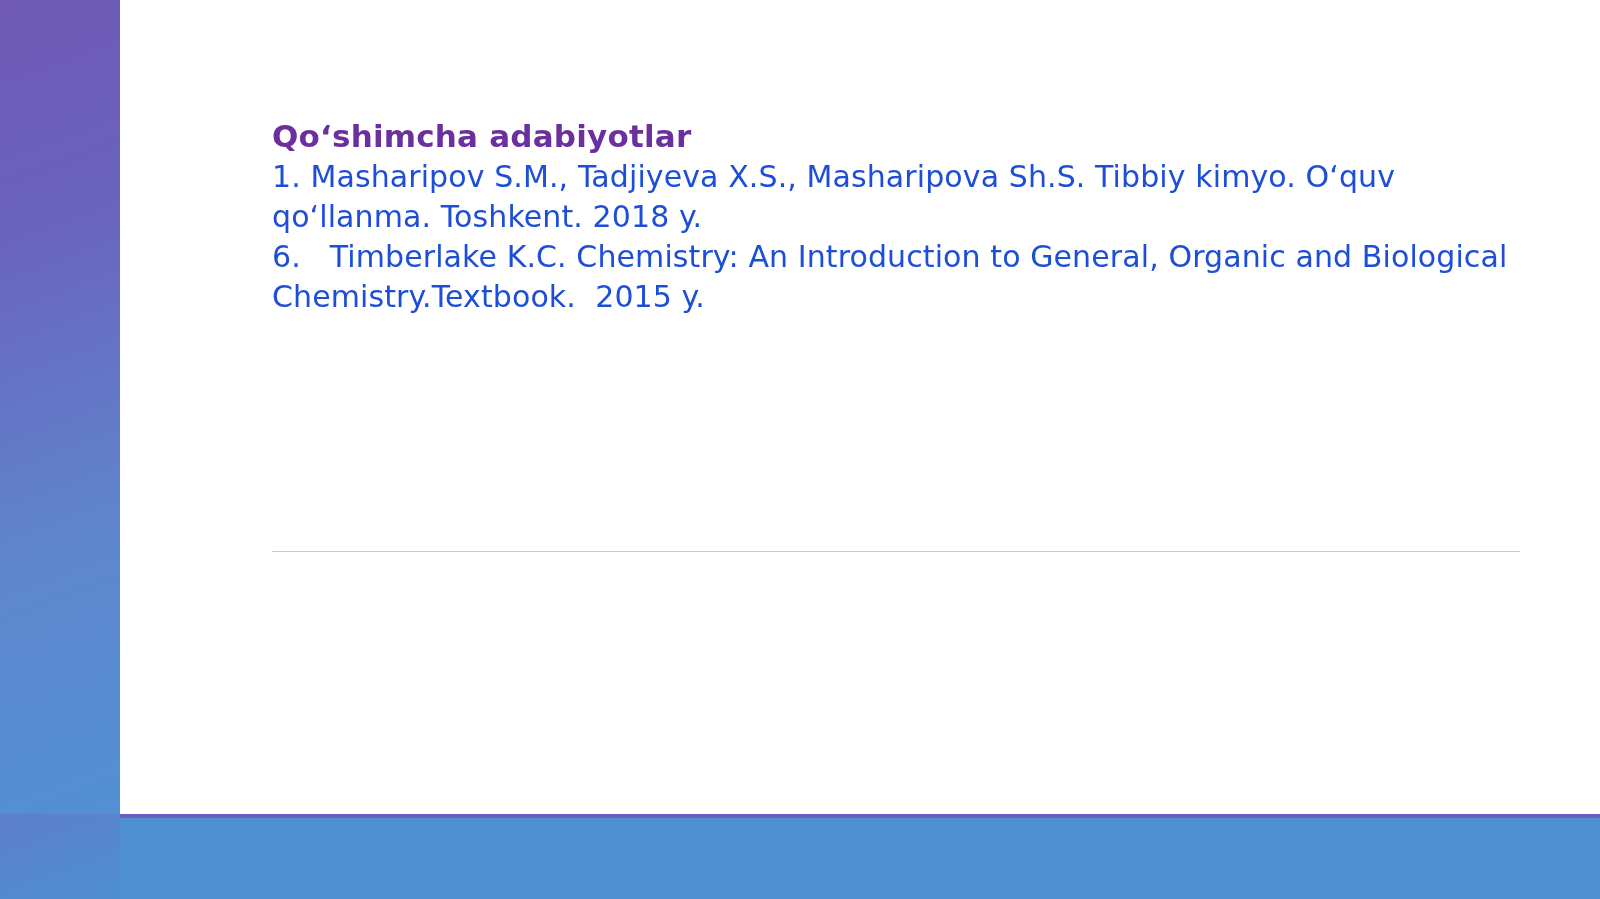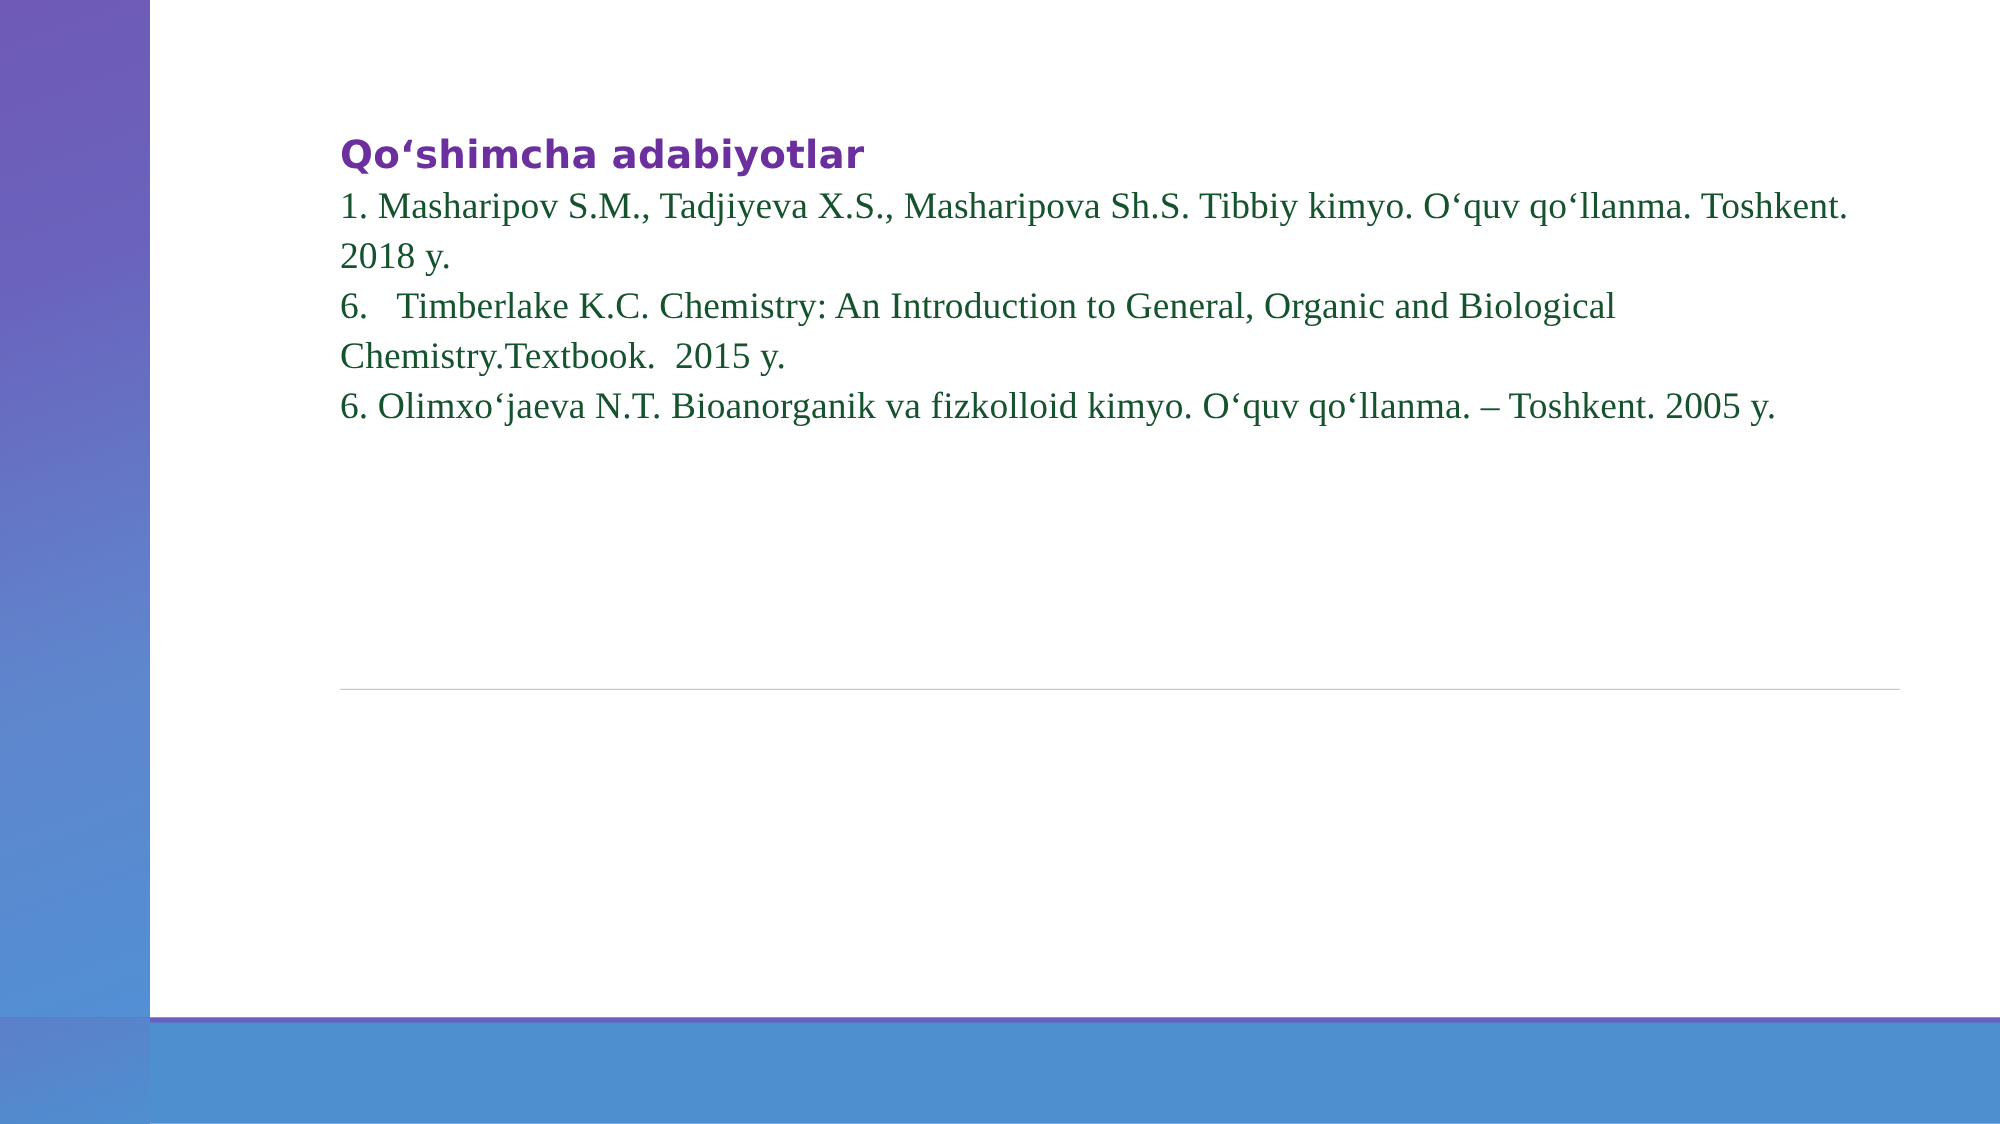--- a/index.html
+++ b/index.html
@@ -65,29 +65,28 @@
     left: 152px;
     top: 100px;
     width: 1260px;
   }
   .heading {
     color: #6b2f9e;
     font-weight: bold;
     font-size: 31px;
     line-height: 1.33;
     letter-spacing: 0.2px;
-    margin: 4px 0 0 0;
+    margin: 16px 0 0 0;
   }
   .body-line {
-    color: #14532d;
+    color: #1d4ed8;
     font-size: 30px;
     line-height: 1.33;
     letter-spacing: 0.1px;
     white-space: pre-wrap;
-    font-family: Liberation Serif, serif;
   }
   .rule {
     position: absolute;
     left: 152px;
     top: 551px;
     width: 1248px;
     height: 1px;
     background: #c9c9c9;
   }
 </style>
@@ -97,21 +96,20 @@
 <div class="slide">
 
   <div class="left-strip"></div>
 
   <div class="content-panel">
 
     <div class="text-block">
       <div class="heading">Qo‘shimcha adabiyotlar</div>
       <div class="body-line">1. Masharipov S.M., Tadjiyeva X.S., Masharipova Sh.S. Tibbiy kimyo. O‘quv qo‘llanma. Toshkent. 2018 y.</div>
       <div class="body-line">6.   Timberlake K.C. Chemistry: An Introduction to General, Organic and Biological Chemistry.Textbook.  2015 y.</div>
-      <div class="body-line">6. Olimxo‘jaeva N.T. Bioanorganik va fizkolloid kimyo. O‘quv qo‘llanma. – Toshkent. 2005 y.</div>
     </div>
 
     <div class="rule"></div>
 
   </div>
 
   <div class="bottom-bar">
     <div class="topline"></div>
     <div class="accent"></div>
   </div>

